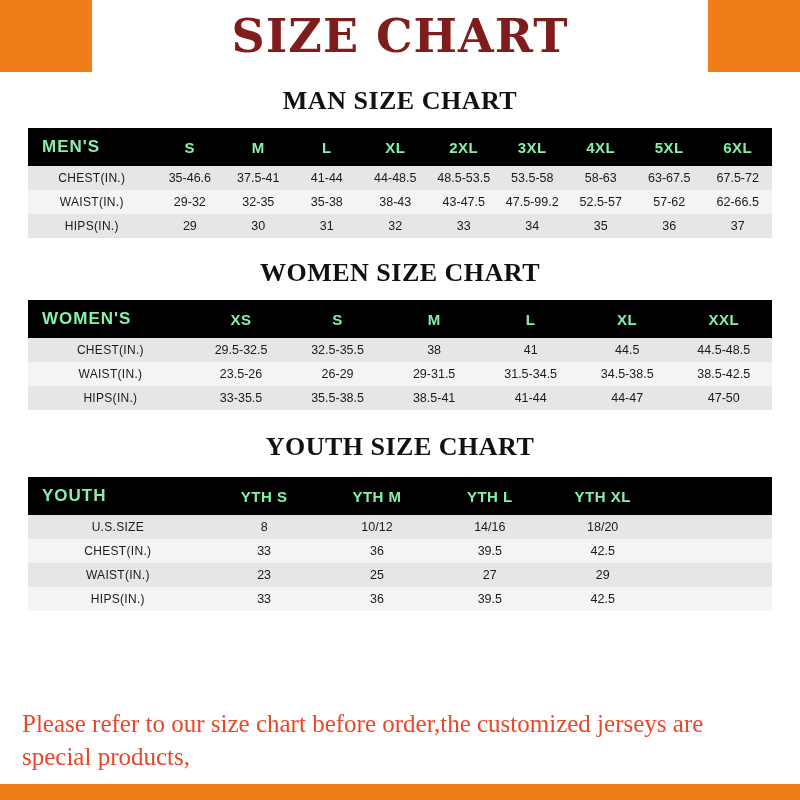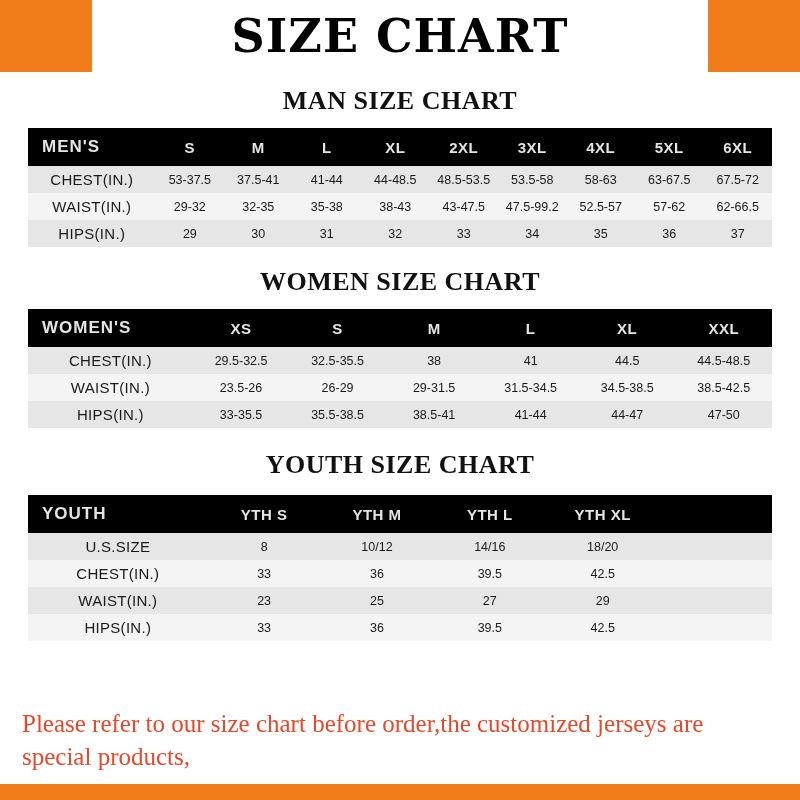--- a/index.html
+++ b/index.html
@@ -35,21 +35,21 @@
     position: absolute;
     top: 0;
     bottom: 0;
     width: 92px;
     background: #f07c1a;
   }
   .header .side.left { left: 0; }
   .header .side.right { right: 0; }
   .header-title {
     background: #ffffff;
-    color: #000000;
+    color: #7f1d1d;
     font-family: "DejaVu Serif", serif;
     font-weight: bold;
     font-size: 46px;
     letter-spacing: 1px;
     line-height: 72px;
     width: 616px;
     text-align: center;
     height: 72px;
     position: relative;
     z-index: 2;
@@ -79,36 +79,36 @@
   table.size-table th,
   table.size-table td {
     text-align: center;
     font-size: 12.5px;
     color: #1a1a1a;
     padding: 5px 2px;
     font-family: "Liberation Sans", sans-serif;
   }
   table.size-table thead th {
     background: #000000;
-    color: #e5e5e5;
+    color: #86efac;
     font-weight: bold;
     font-size: 15px;
     padding: 9px 2px;
     letter-spacing: 0.5px;
   }
   table.size-table thead th.row-head {
     text-align: left;
     padding-left: 14px;
     font-size: 17px;
     letter-spacing: 1px;
   }
   table.size-table tbody tr.odd td { background: #e6e6e6; }
   table.size-table tbody tr.even td { background: #f4f4f4; }
   table.size-table tbody td.row-head {
-    font-size: 15px;
+    font-size: 12px;
     color: #1a1a1a;
     letter-spacing: 0.3px;
   }
   
   .men-col0 { width: 15%; }
   .women-col0 { width: 20%; }
   .youth-col0 { width: 22%; }
 
   .footer-note {
     background: #ffffff;
@@ -158,21 +158,21 @@
           <th>2XL</th>
           <th>3XL</th>
           <th>4XL</th>
           <th>5XL</th>
           <th>6XL</th>
         </tr>
       </thead>
       <tbody>
         <tr class="odd">
           <td class="row-head">CHEST(IN.)</td>
-          <td>53-37.5</td>
+          <td>35-46.6</td>
           <td>37.5-41</td>
           <td>41-44</td>
           <td>44-48.5</td>
           <td>48.5-53.5</td>
           <td>53.5-58</td>
           <td>58-63</td>
           <td>63-67.5</td>
           <td>67.5-72</td>
         </tr>
         <tr class="even">

